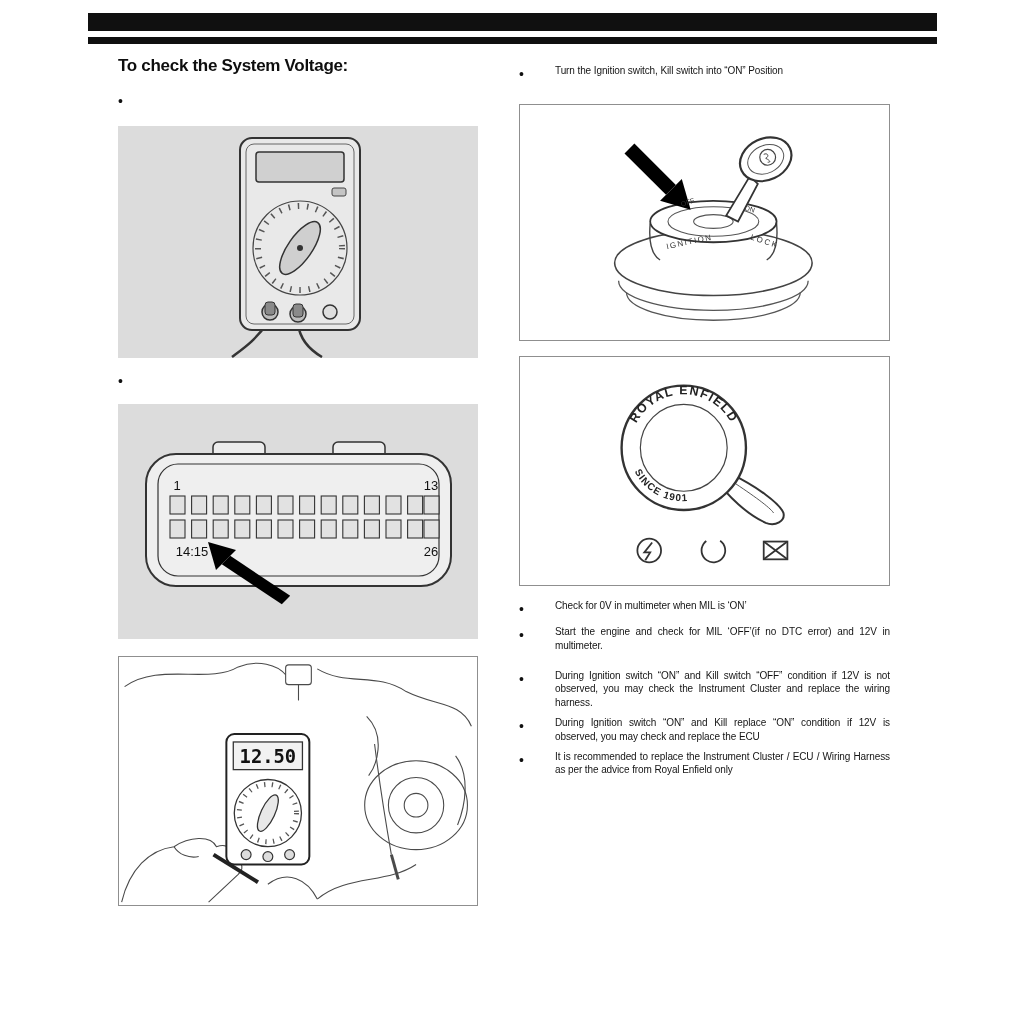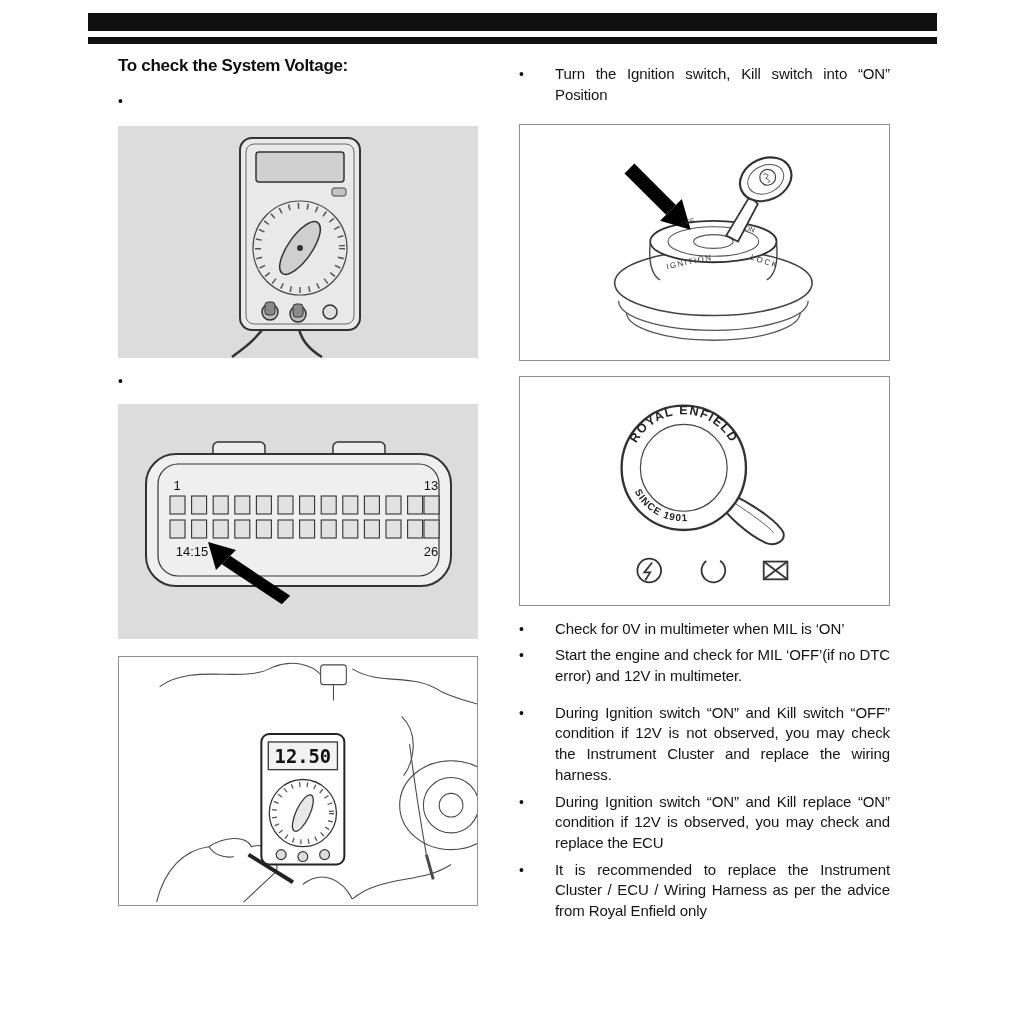--- a/index.html
+++ b/index.html
@@ -12,21 +12,21 @@
   .page { position:relative; width:1024px; height:1024px; background:#fff; overflow:hidden; }
   .bar-thick { position:absolute; left:88px; top:13px; width:849px; height:18px; background:#101010; }
   .bar-thin  { position:absolute; left:88px; top:37px; width:849px; height:7px;  background:#101010; }
 
   .col-left  { position:absolute; left:112px; top:56px; width:360px;margin-left:6px; }
   .col-right { position:absolute; left:519px; top:64px; width:371px; }
 
   .sec-heading { font-size:17px; font-weight:bold; letter-spacing:-0.3px; color:#0e0e0e; }
   .bullet { display:flex; align-items:flex-start; }
   .bullet .mark { flex:0 0 36px; font-size:14px; line-height:21px; color:#111; }
-  .bullet .txt  { flex:1; font-size:15px; line-height:1.38; letter-spacing:-0.1px; text-align:justify; color:#141414; }
+  .bullet .txt  { flex:1; font-size:10px; line-height:1.38; letter-spacing:-0.1px; text-align:justify; color:#141414; }
 
   .fig { position:relative; overflow:hidden; }
   .fig.gray { background:#dcdcdc; }
   .fig.bordered { background:#fff; border:1.5px solid #8f8f8f; }
   .fig svg { display:block; }
   .lineart { stroke:#4a4a4a; stroke-width:1.1; fill:none; }
 </style>
 </head>
 <body>
 
@@ -107,21 +107,21 @@
         <text x="313" y="86" font-size="13" text-anchor="middle" fill="#111" font-family="Liberation Sans, sans-serif">13</text>
         <text x="74" y="152" font-size="13" text-anchor="middle" fill="#111" font-family="Liberation Sans, sans-serif">14:15</text>
         <text x="313" y="152" font-size="13" text-anchor="middle" fill="#111" font-family="Liberation Sans, sans-serif">26</text>
         <g fill="#000">
           <polygon points="90,138 118,146 98,166"></polygon>
           <polygon points="112.2,151.8 172.2,191.8 163.8,200.2 103.8,160.2"></polygon>
         </g>
       </svg>
     </div>
 
-    <div class="fig bordered" style="margin-top:17px; height:250px;padding-left:35px;">
+    <div class="fig bordered" style="margin-top:17px; height:250px;">
       <svg viewBox="0 0 360 250" width="357" height="247">
         <g class="lineart">
           <path d="M5,30 C40,5 90,28 120,10 C140,2 160,8 168,18"></path>
           <rect x="168" y="8" width="26" height="20" rx="3"></rect>
           <path d="M181,28 L181,44"></path>
           <path d="M200,12 C230,30 260,15 290,35 C320,50 345,45 356,70"></path>
           <path d="M250,60 C270,80 260,110 252,120"></path>
           <path d="M340,100 C355,120 350,150 342,170"></path>
           <ellipse cx="300" cy="150" rx="52" ry="45"></ellipse>
           <circle cx="300" cy="150" r="28"></circle>

